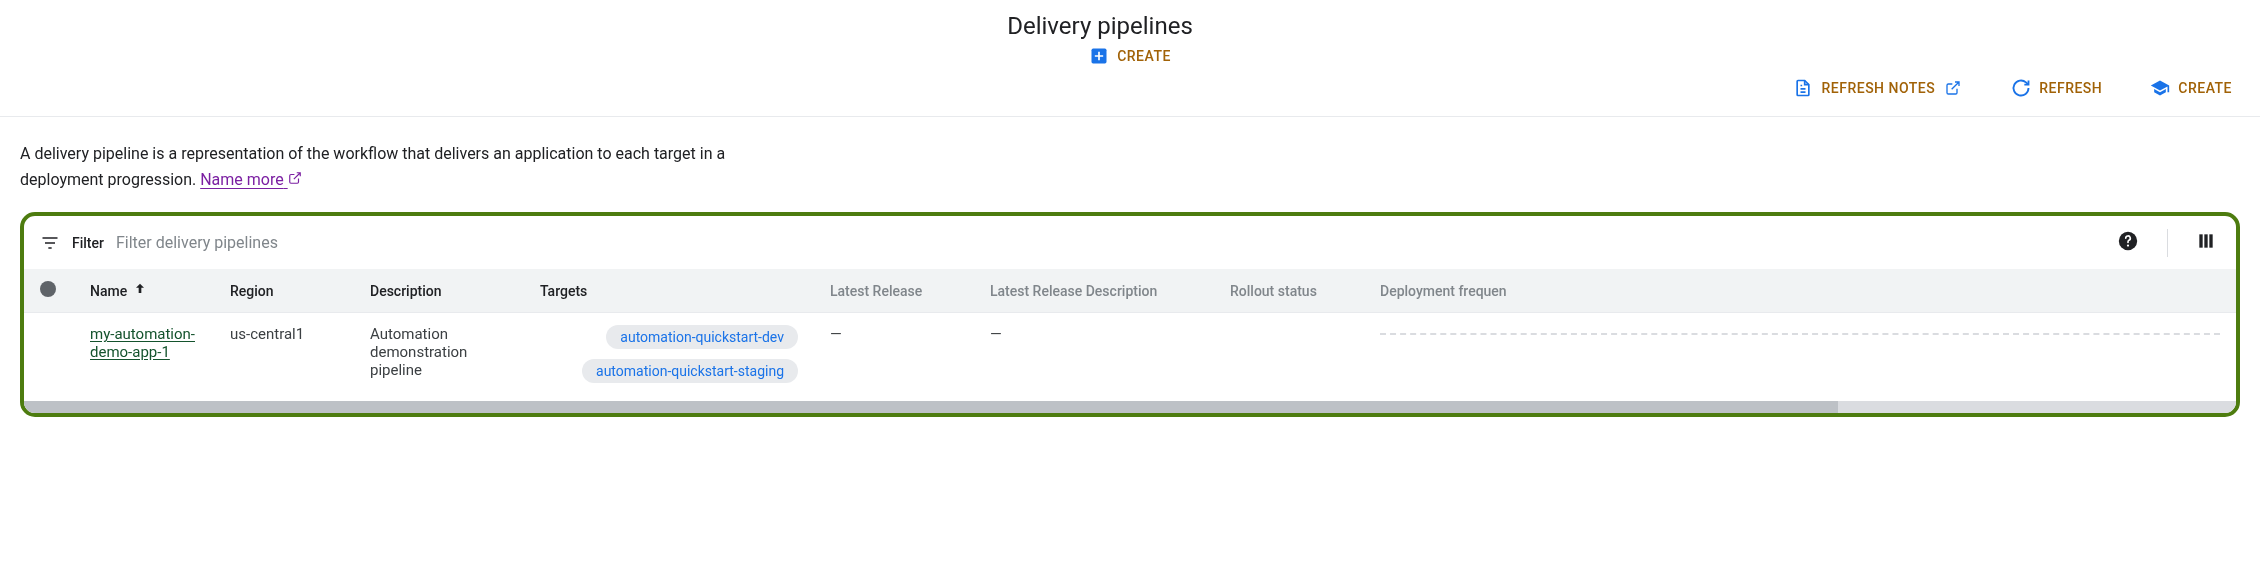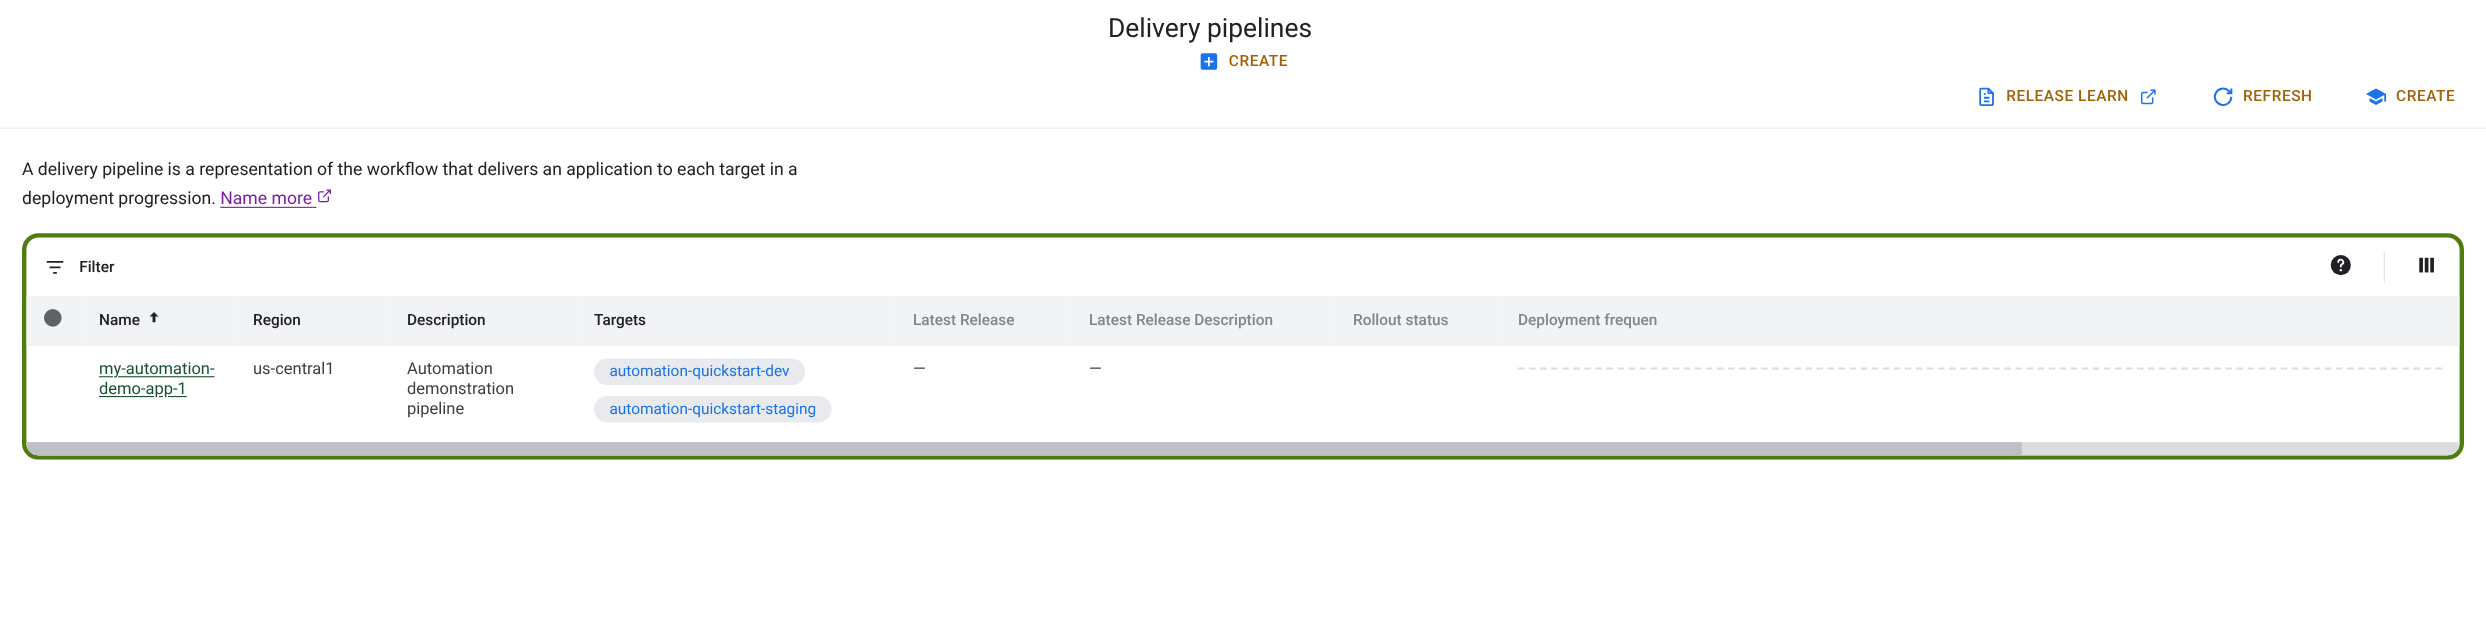--- a/index.html
+++ b/index.html
@@ -167,21 +167,21 @@
       border-radius: 16px;
       padding: 4px 14px;
       font-size: 14px;
       margin-bottom: 6px;
       cursor: pointer;
     }
     .chips-cell {
       display: flex;
       flex-direction: column;
       gap: 4px;
-      align-items: flex-start;
+      align-items: flex-end;
     }
     .col-status { width: 50px; }
     .col-name { width: 140px; }
     .col-region { width: 140px; }
     .col-desc { width: 170px; }
     .col-targets { width: 290px; }
     .col-latest { width: 160px; }
     .col-latest-desc { width: 240px; }
     .col-rollout { width: 150px; }
     .scroll-track {
@@ -219,21 +219,21 @@
     <span>CREATE</span>
   </button>
   <div class="header-actions">
     <button class="btn">
       <span class="icon-sq">
         <svg width="20" height="20" viewBox="0 0 24 24" fill="none" stroke="#1a73e8" stroke-width="2">
             <path d="M14 3H6a1 1 0 0 0-1 1v16a1 1 0 0 0 1 1h12a1 1 0 0 0 1-1V8l-5-5z"></path>
             <path d="M14 3v5h5M9 13h6M9 17h6M9 9h2"></path>
           </svg>
       </span>
-      <span>RELEASE LEARN</span>
+      <span>REFRESH NOTES</span>
       <span class="icon-sq">
         <svg width="16" height="16" viewBox="0 0 24 24" fill="none" stroke="#1a73e8" stroke-width="2">
             <path d="M18 13v6a2 2 0 0 1-2 2H5a2 2 0 0 1-2-2V8a2 2 0 0 1 2-2h6M15 3h6v6M10 14L21 3"></path>
           </svg>
       </span>
     </button>
     <button class="btn">
       <span class="icon-sq">
         <svg width="20" height="20" viewBox="0 0 24 24" fill="none" stroke="#1a73e8" stroke-width="2.2">
             <path d="M21 12a9 9 0 1 1-3-6.7L21 8"></path>
@@ -266,20 +266,21 @@
 </div>
 
 <div class="table-container">
   <div class="filter-bar">
     <span class="icon-sq">
       <svg width="20" height="20" viewBox="0 0 24 24" fill="#202124">
           <path d="M3 5h18v2H3zM6 11h12v2H6zM10 17h4v2h-4z"></path>
         </svg>
     </span>
     <span class="filter-label">Filter</span>
+    <input class="filter-input" type="text" placeholder="Filter delivery pipelines" style="">
     <div class="filter-right">
       <button class="icon-btn">
         <span>
           <svg width="22" height="22" viewBox="0 0 24 24" fill="#202124">
               <circle cx="12" cy="12" r="10"></circle>
               <path d="M9.5 9a2.5 2.5 0 1 1 3.5 2.3c-.8.4-1 1-1 1.7v.5" stroke="#fff" stroke-width="1.8" fill="none" stroke-linecap="round"></path>
               <circle cx="12" cy="17" r="1.2" fill="#fff"></circle>
             </svg>
         </span>
       </button>

